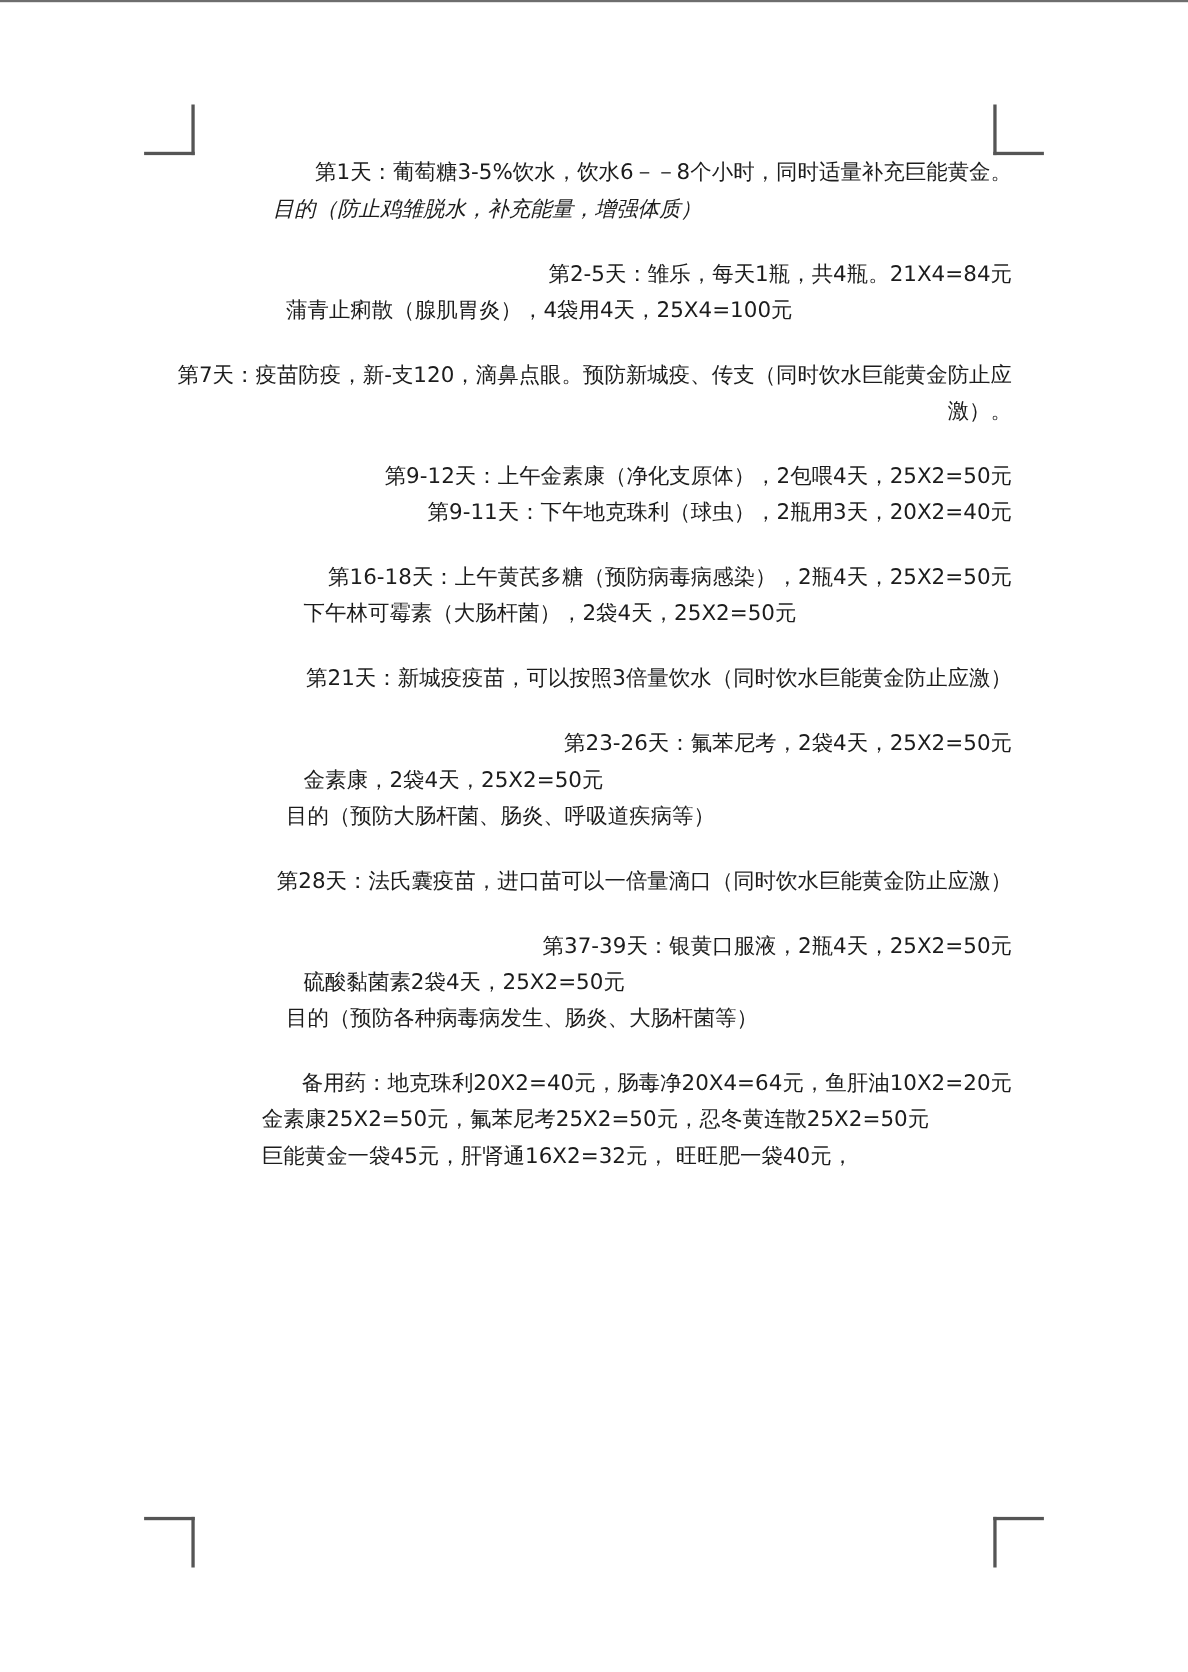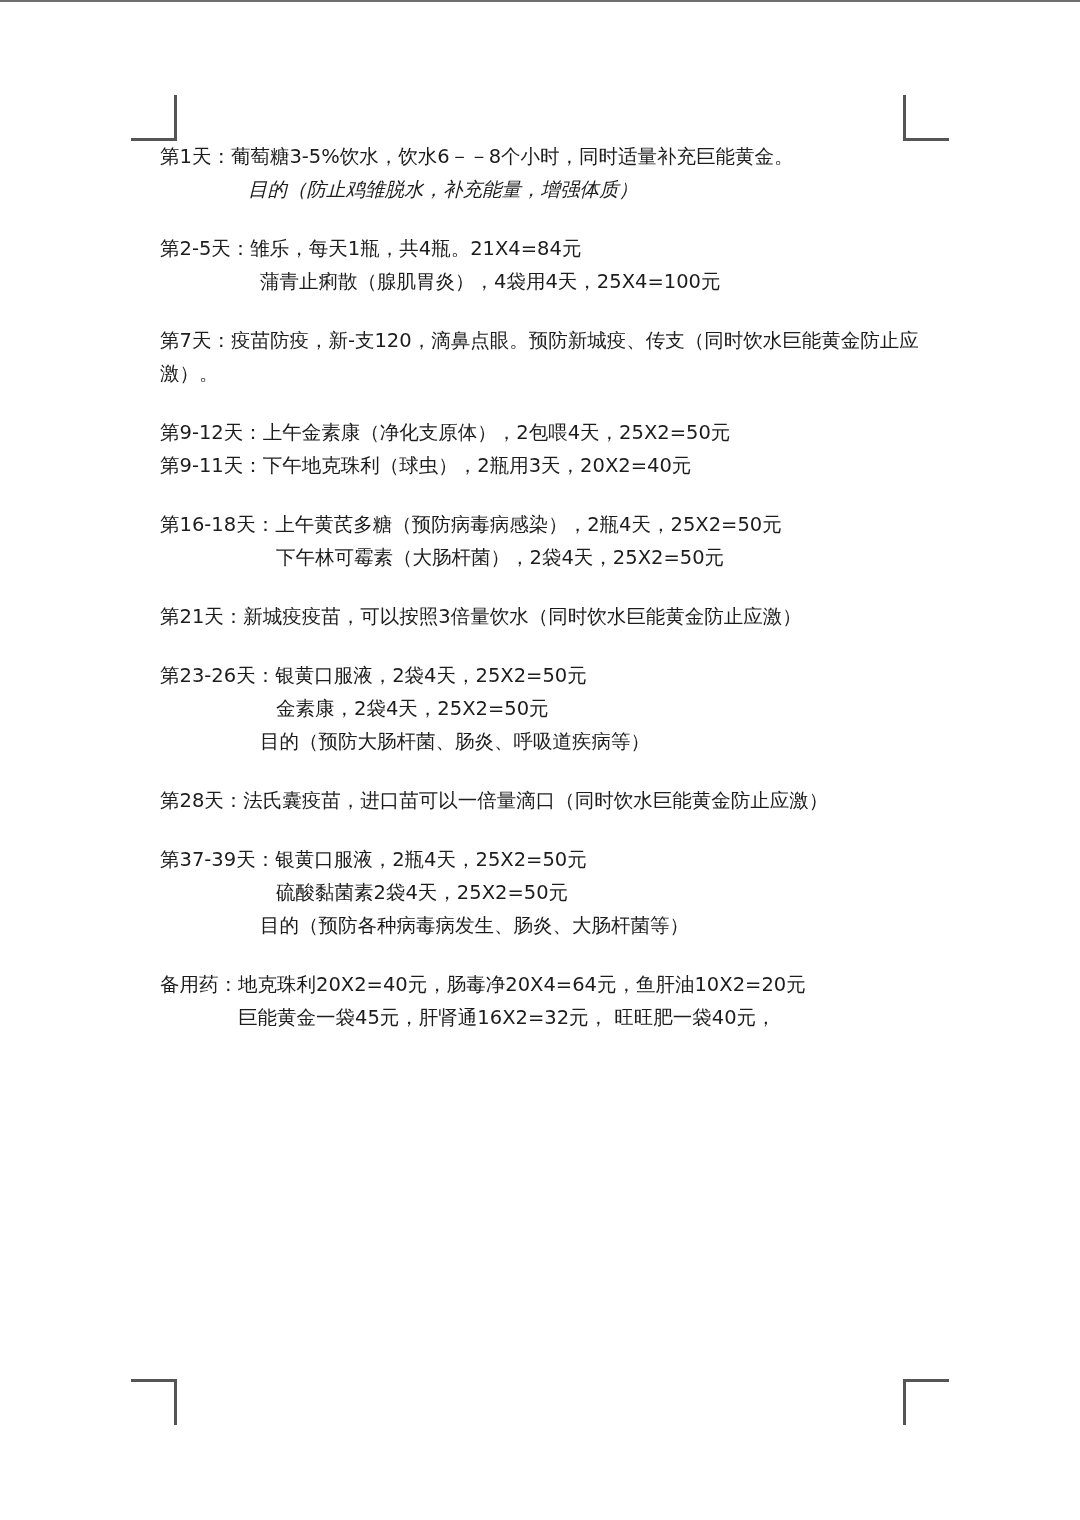--- a/index.html
+++ b/index.html
@@ -92,21 +92,21 @@
   .block:last-child { margin-bottom: 0; }
 
   .line {
     font-size: 19.5px;
     line-height: 33px;
     white-space: pre-wrap;
     color: #1c1c1c;
   }
 
   
-  .ind-0  { margin-left: 0; }
+  .ind-0  { margin-left: 0; text-align: right; }
   .ind-1  { margin-left: 88px; font-style: italic; }
   .ind-2  { margin-left: 100px; }
   .ind-3  { margin-left: 116px; }
   .ind-4  { margin-left: 78px; }
 </style>
 </head>
 <body>
 
 <div class="scan-top-edge"></div>
 
@@ -148,32 +148,33 @@
           <div class="line ind-0">第9-11天：下午地克珠利（球虫），2瓶用3天，20X2=40元</div>
         </div>
         <div class="block">
           <div class="line ind-0">第16-18天：上午黄芪多糖（预防病毒病感染），2瓶4天，25X2=50元</div>
           <div class="line ind-3">下午林可霉素（大肠杆菌），2袋4天，25X2=50元</div>
         </div>
         <div class="block">
           <div class="line ind-0">第21天：新城疫疫苗，可以按照3倍量饮水（同时饮水巨能黄金防止应激）</div>
         </div>
         <div class="block">
-          <div class="line ind-0">第23-26天：银黄口服液，2袋4天，25X2=50元</div>
+          <div class="line ind-0">第23-26天：氟苯尼考，2袋4天，25X2=50元</div>
           <div class="line ind-3">金素康，2袋4天，25X2=50元</div>
           <div class="line ind-2">目的（预防大肠杆菌、肠炎、呼吸道疾病等）</div>
         </div>
         <div class="block">
           <div class="line ind-0">第28天：法氏囊疫苗，进口苗可以一倍量滴口（同时饮水巨能黄金防止应激）</div>
         </div>
         <div class="block">
           <div class="line ind-0">第37-39天：银黄口服液，2瓶4天，25X2=50元</div>
           <div class="line ind-3">硫酸黏菌素2袋4天，25X2=50元</div>
           <div class="line ind-2">目的（预防各种病毒病发生、肠炎、大肠杆菌等）</div>
         </div>
         <div class="block">
           <div class="line ind-0">备用药：地克珠利20X2=40元，肠毒净20X4=64元，鱼肝油10X2=20元</div>
+          <div class="line ind-4">金素康25X2=50元，氟苯尼考25X2=50元，忍冬黄连散25X2=50元</div>
           <div class="line ind-4">巨能黄金一袋45元，肝肾通16X2=32元， 旺旺肥一袋40元，</div>
         </div>
       </div>
   </div>
 
 </div>
 
 </body></html>

